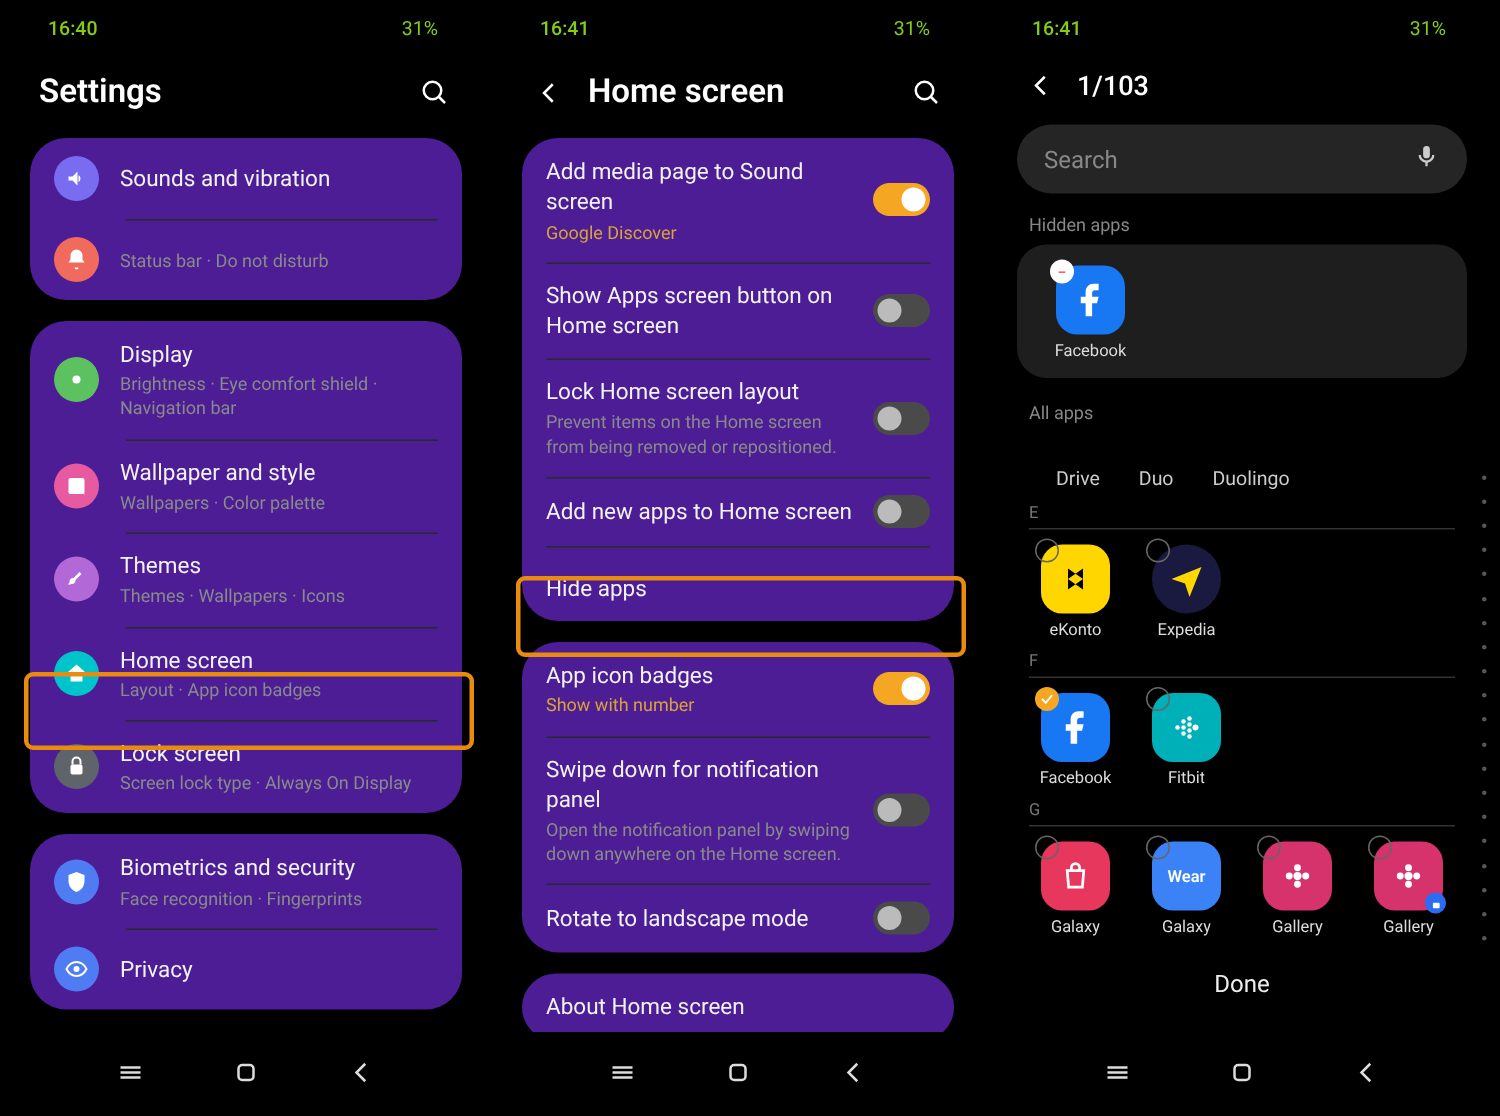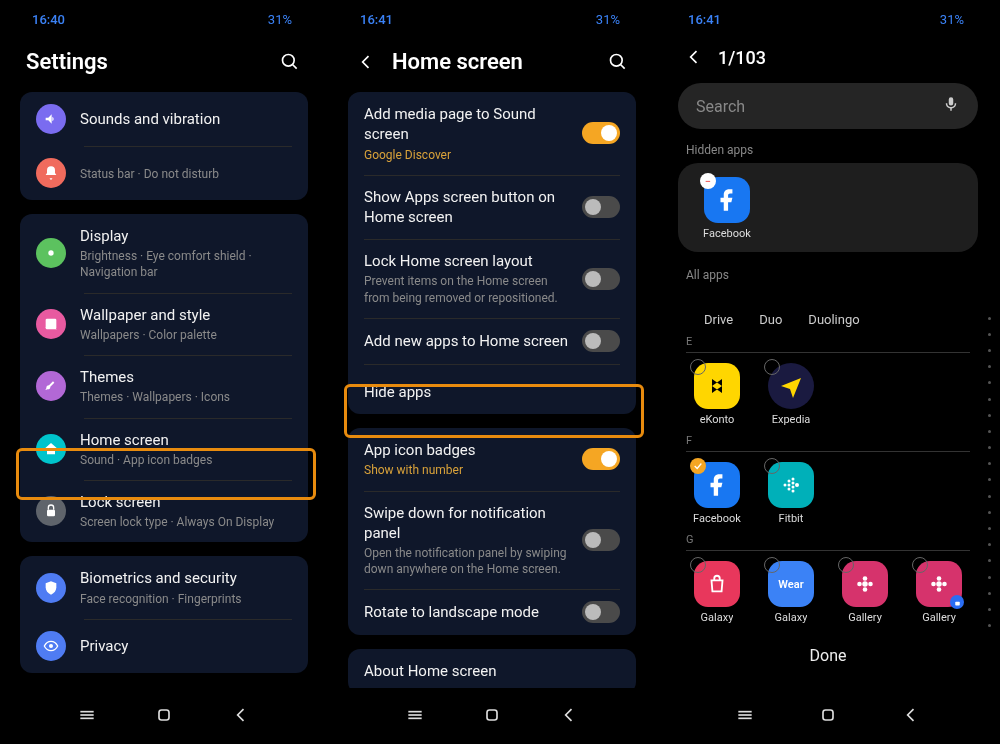--- a/index.html
+++ b/index.html
@@ -21,21 +21,21 @@
   }
   .phone + .phone { border-left: 0px solid transparent; }
 
   
   .status-bar {
     display: flex;
     justify-content: space-between;
     align-items: center;
     padding: 12px 24px 8px;
     font-size: 13px;
-    color: #3b82f6;
+    color: #84cc16;
   }
   .status-left { font-weight: 500; }
   .status-right { display: flex; align-items: center; gap: 4px; }
 
   
   .header {
     display: flex;
     align-items: center;
     padding: 14px 18px 18px;
     gap: 14px;
@@ -48,22 +48,22 @@
   .back-btn, .search-btn {
     width: 24px; height: 24px;
     display: flex; align-items: center; justify-content: center;
     cursor: pointer;
   }
   .back-btn svg, .search-btn svg { width: 20px; height: 20px; stroke: #fff; fill: none; stroke-width: 2; }
 
   
   .scroll-area { flex: 1; overflow: hidden; }
   .group {
-    background: #0f172a;
-    border-radius: 12px;
+    background: #4c1d95;
+    border-radius: 24px;
     margin: 0 12px 14px;
     overflow: hidden;
   }
   .item {
     display: flex;
     align-items: center;
     padding: 12px 16px;
     gap: 14px;
     position: relative;
   }
@@ -330,21 +330,21 @@
         </div>
       </div>
       <div class="item" style="position:relative;">
         <span class="icon-badge bg-teal">
             <svg viewBox="0 0 24 24">
               <path d="M12 3l9 8h-3v9H6v-9H3z"></path>
             </svg>
           </span>
         <div class="item-text">
           <div class="item-title">Home screen</div>
-          <div class="item-sub">Sound · App icon badges</div>
+          <div class="item-sub">Layout · App icon badges</div>
         </div>
       </div>
       <div class="item">
         <span class="icon-badge bg-gray">
             <svg viewBox="0 0 24 24">
               <rect x="6" y="10" width="12" height="10" rx="2"></rect>
               <path d="M8 10V7a4 4 0 018 0v3" fill="none" stroke="#fff" stroke-width="2"></path>
             </svg>
           </span>
         <div class="item-text">

